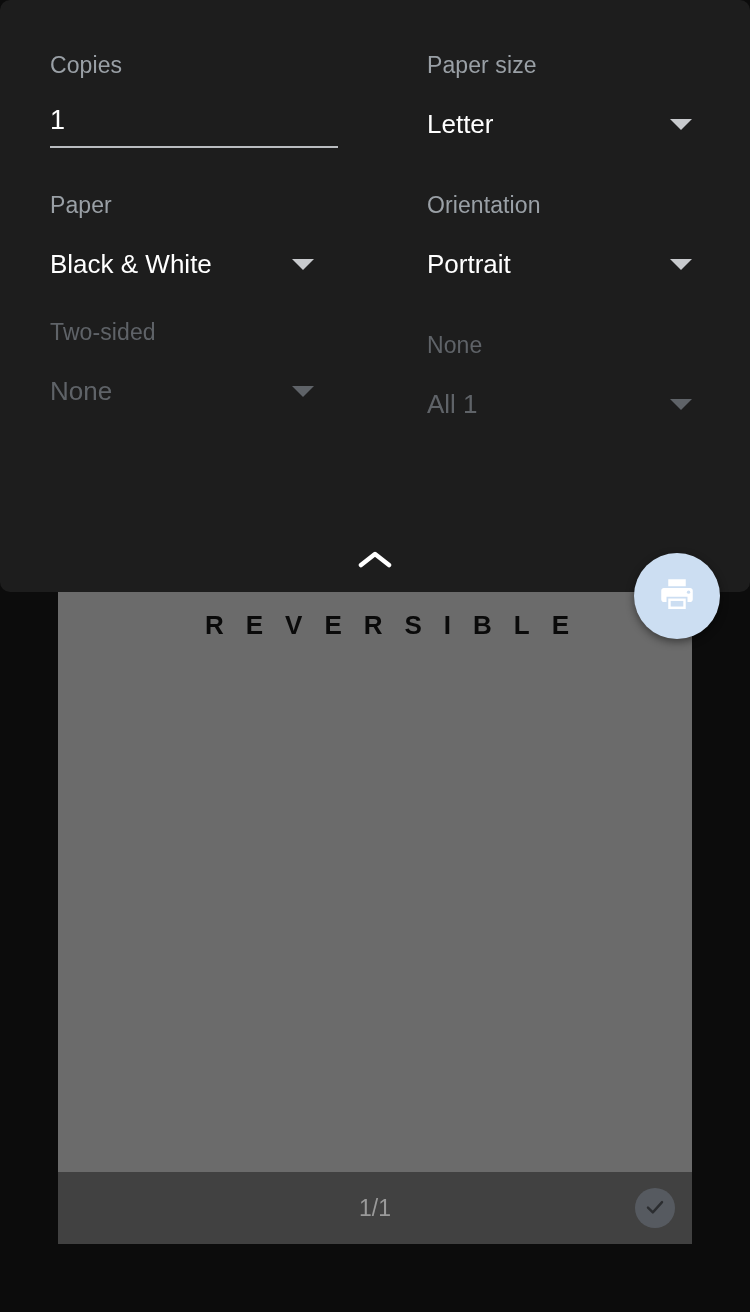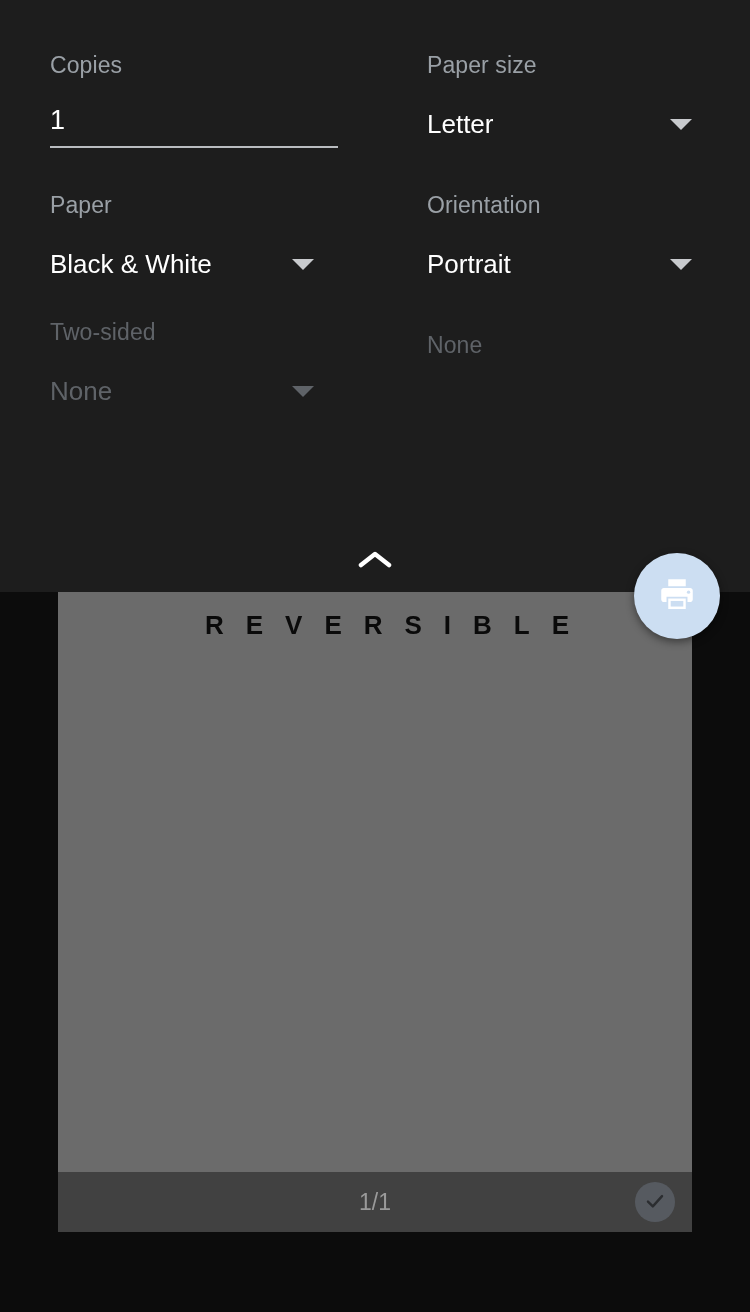--- a/index.html
+++ b/index.html
@@ -13,20 +13,21 @@
     position:relative;
     width:750px; height:1312px;
     background:#0c0c0c;
   }
 
   
   #settings-panel {
     position:absolute; left:0; top:0;
     width:750px; height:592px;
     background:#1d1d1d;
+    border-radius:10px;
   }
 
   .field {
     position:absolute;
   }
   .field-label {
     font-size:23px;
     color:#9aa0a6;
     font-weight:400;
     letter-spacing:0.1px;
@@ -144,21 +145,21 @@
     color:#0a0a0a;
     font-size:26px;
     font-weight:700;
     letter-spacing:22px;
     text-indent:22px;
     font-family:"Liberation Sans", sans-serif;
   }
   #page-toolbar {
     position:absolute;
     left:58px; top:580px;
-    width:634px; height:60px;
+    width:634px; height:72px;
     background:#414141;
     display:flex;
     align-items:center;
     justify-content:center;
   }
   #page-counter {
     color:#9a9a9a;
     font-size:23px;
     font-weight:400;
   }
@@ -214,20 +215,24 @@
     <div class="field disabled" id="twosided-field">
       <div class="field-label">Two-sided</div>
       <div class="field-value-row">
         <span class="field-value">None</span>
         <span class="caret"></span>
       </div>
     </div>
 
     <div class="field disabled" id="pages-field">
       <div class="field-label">None</div>
+      <div class="field-value-row">
+        <span class="field-value">All 1</span>
+        <span class="caret"></span>
+      </div>
     </div>
 
 
     <div id="collapse-handle">
       <span>
         <svg width="34" height="20" viewBox="0 0 34 20">
           <path d="M3 15 L17 4 L31 15" fill="none" stroke="#ffffff" stroke-width="4.5" stroke-linecap="round" stroke-linejoin="round"></path>
         </svg>
       </span>
     </div>

